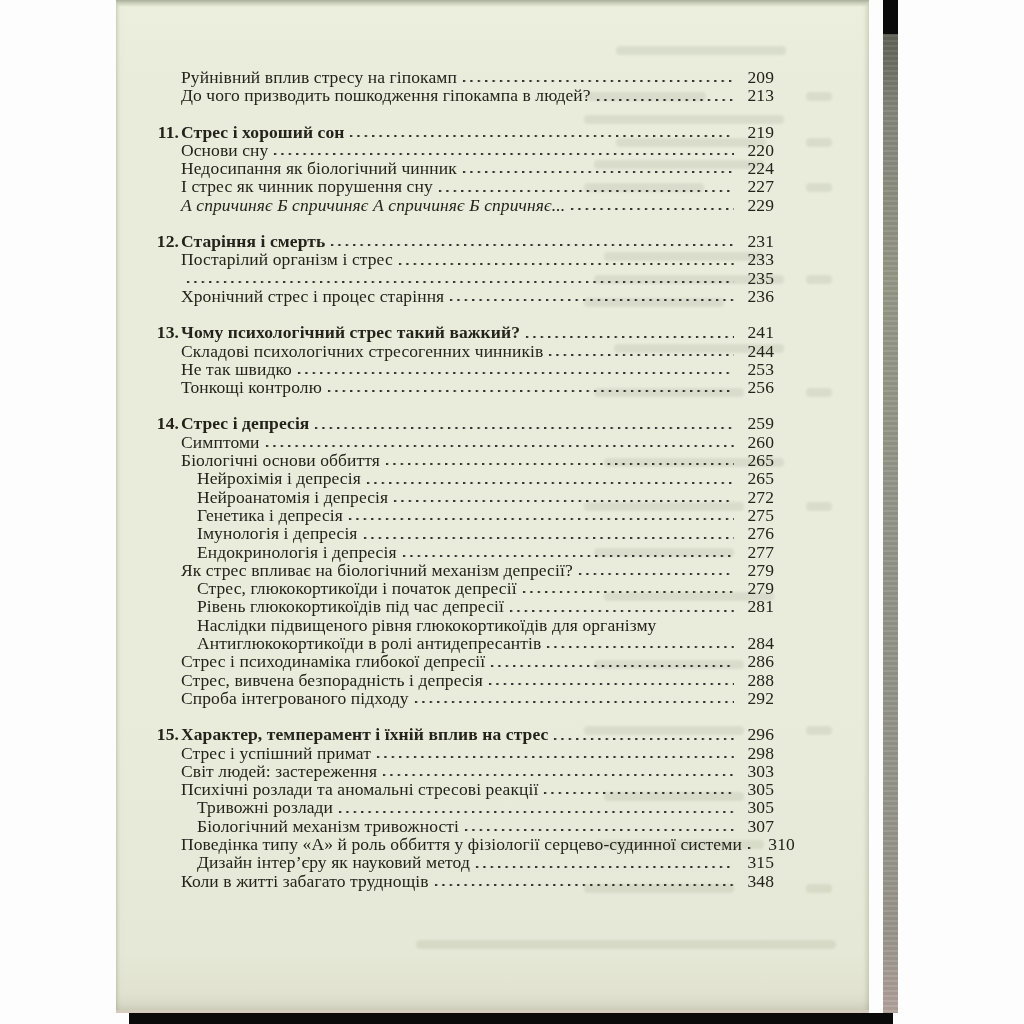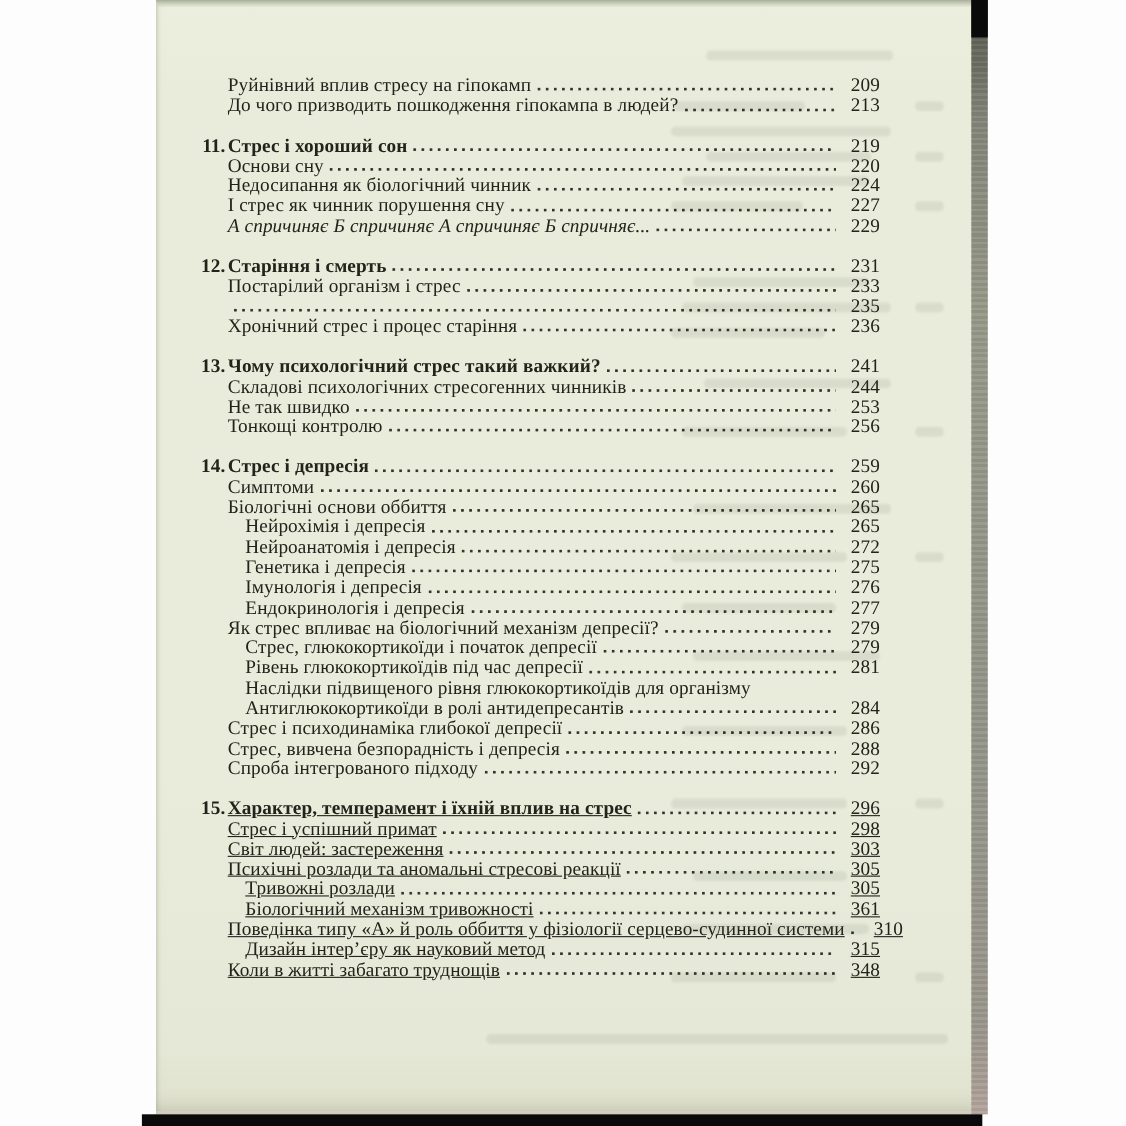--- a/index.html
+++ b/index.html
@@ -3,21 +3,21 @@
 <meta charset="utf-8">
 <style>
   html,body{margin:0;padding:0;width:1024px;height:1024px;background:#fdfdfd;overflow:hidden;}
   *{box-sizing:border-box;}
   body{font-family:"Liberation Serif","DejaVu Serif",serif;}
 
   .scene{position:absolute;inset:0;background:#fdfdfd;}
 
   
   .page{
-    position:absolute;left:142px;top:0;width:753px;height:1013px;
+    position:absolute;left:116px;top:0;width:753px;height:1013px;
     background:linear-gradient(180deg,#ecefdd 0%,#e9ecdb 8%,#e9ecdb 70%,#e5e8d6 94%,#dfe1cd 100%);
     box-shadow:inset 2px 0 4px -2px rgba(130,135,110,.55),
                inset -3px 0 6px -3px rgba(120,125,105,.45),
                inset 0 -14px 18px -12px rgba(110,105,85,.35);
   }
   .page-top-edge{
     position:absolute;left:0;top:0;width:100%;height:7px;
     background:linear-gradient(180deg,#a8ae9a 0%,#c9cfba 45%,rgba(233,236,219,0) 100%);
   }
   .page-bottom-highlight{
@@ -43,21 +43,21 @@
     position:absolute;left:129px;top:1013px;width:764px;height:11px;background:#0a0a0a;
   }
 
   
   .toc{
     position:absolute;left:65px;top:68px;width:593px;
     font-size:17.5px;line-height:18.3px;color:var(--ink,#23221b);
     letter-spacing:.1px;
   }
   .toc-block{margin-bottom:18px;}
-  .toc-block:last-child{margin-bottom:4px;text-decoration:underline;}
+  .toc-block:last-child{margin-bottom:4px;}
   .toc-row{display:flex;align-items:baseline;position:relative;}
   .toc-row .num{
     position:absolute;left:-30px;width:28px;text-align:right;font-weight:700;display:none;
   }
   .toc-row.lvl0 .num{display:inline;}
   .toc-row.lvl0 .title{font-weight:700;}
   .toc-row.lvl2{padding-left:16px;}
   .toc-row.lvl3{padding-left:31px;}
   .toc-row.italic .title{font-style:italic;}
   .title{white-space:nowrap;flex:0 1 auto;}
@@ -339,21 +339,21 @@
           <div class="toc-row lvl2">
 
     <span class="title">Тривожні розлади</span>
     <span class="leader"></span>
     <span class="pagenum">305</span>
   </div>
           <div class="toc-row lvl2">
 
     <span class="title">Біологічний механізм тривожності</span>
     <span class="leader"></span>
-    <span class="pagenum">361</span>
+    <span class="pagenum">307</span>
   </div>
           <div class="toc-row lvl1">
 
     <span class="title">Поведінка типу «А» й роль оббиття у фізіології серцево-судинної системи</span>
     <span class="leader"></span>
     <span class="pagenum">310</span>
   </div>
           <div class="toc-row lvl2">
 
     <span class="title">Дизайн інтер’єру як науковий метод</span>

